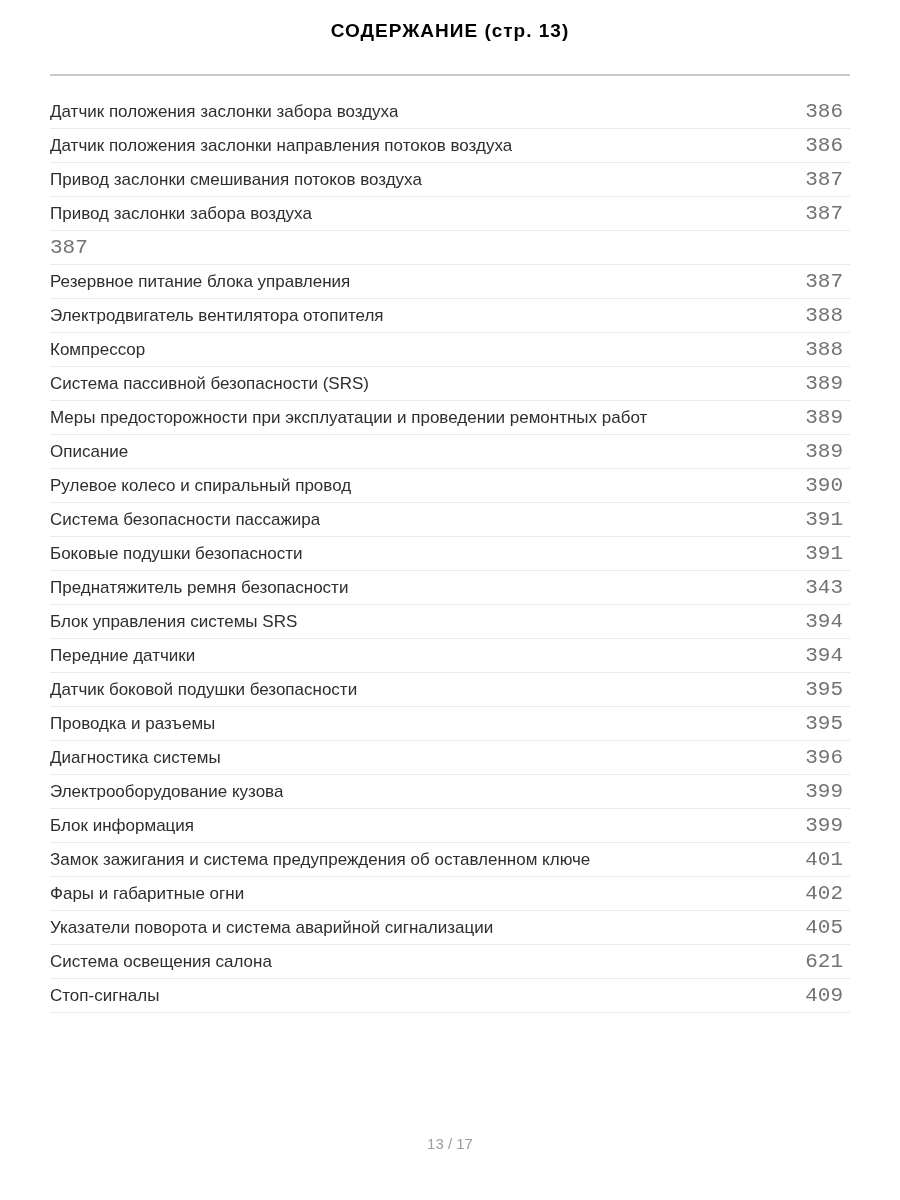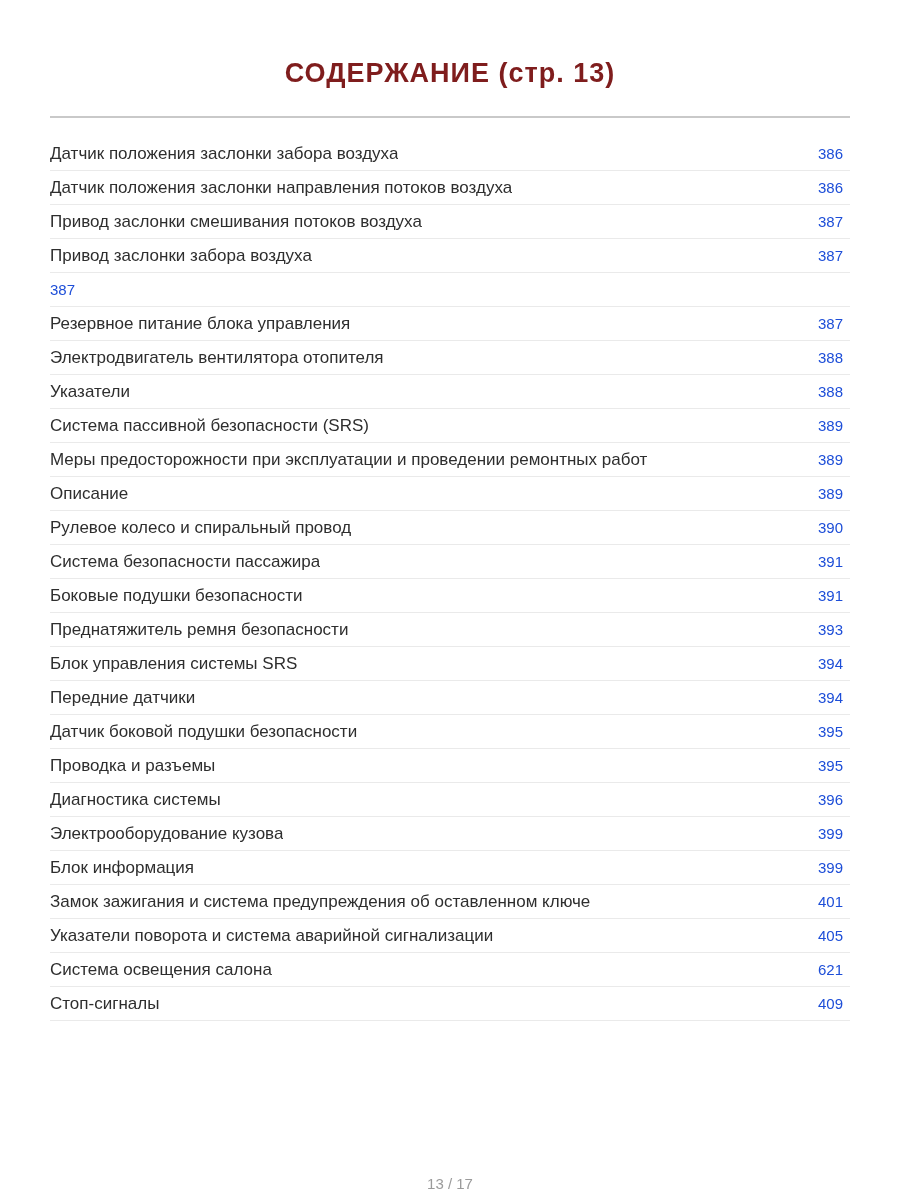--- a/index.html
+++ b/index.html
@@ -8,27 +8,27 @@
     background: #ffffff;
   }
   body {
     width: 900px;
     height: 1200px;
     position: relative;
     overflow: hidden;
     font-family: "Liberation Sans", sans-serif;
   }
   .page-title {
-    margin: 58px 0 0 0;
+    margin: 16px 0 0 0;
     text-align: center;
-    font-size: 27px;
+    font-size: 19px;
     line-height: 30px;
     font-weight: bold;
     letter-spacing: 1px;
-    color: #7f1d1d;
+    color: #000000;
   }
   .top-rule {
     border: none;
     border-top: 2px solid #c9c9c9;
     margin: 28px 50px 0 50px;
     height: 0;
   }
   .toc-list {
     margin: 19px 50px 0 50px;
   }
@@ -41,28 +41,29 @@
     border-bottom: 1px solid #eaeaea;
     cursor: pointer;
   }
   .toc-label {
     font-size: 17px;
     color: #2e2e2e;
     white-space: nowrap;
     overflow: hidden;
   }
   .toc-page {
-    font-size: 15px;
-    color: #1d4ed8;
+    font-size: 21px;
+    color: #737373;
     padding-right: 7px;
     flex-shrink: 0;
+    font-family: Liberation Mono, monospace;
   }
   .page-footer {
     position: absolute;
-    top: 1175px;
+    top: 1135px;
     left: 0;
     width: 900px;
     text-align: center;
     font-size: 15px;
     color: #9b9b9b;
   }
 </style>
 </head>
 <body>
 
@@ -100,21 +101,21 @@
     <span class="toc-label">Резервное питание блока управления</span>
     <span class="toc-page">387</span>
   </div>
 
   <div class="toc-row">
     <span class="toc-label">Электродвигатель вентилятора отопителя</span>
     <span class="toc-page">388</span>
   </div>
 
   <div class="toc-row">
-    <span class="toc-label">Указатели</span>
+    <span class="toc-label">Компрессор</span>
     <span class="toc-page">388</span>
   </div>
 
   <div class="toc-row">
     <span class="toc-label">Система пассивной безопасности (SRS)</span>
     <span class="toc-page">389</span>
   </div>
 
   <div class="toc-row">
     <span class="toc-label">Меры предосторожности при эксплуатации и проведении ремонтных работ</span>
@@ -136,21 +137,21 @@
     <span class="toc-page">391</span>
   </div>
 
   <div class="toc-row">
     <span class="toc-label">Боковые подушки безопасности</span>
     <span class="toc-page">391</span>
   </div>
 
   <div class="toc-row">
     <span class="toc-label">Преднатяжитель ремня безопасности</span>
-    <span class="toc-page">393</span>
+    <span class="toc-page">343</span>
   </div>
 
   <div class="toc-row">
     <span class="toc-label">Блок управления системы SRS</span>
     <span class="toc-page">394</span>
   </div>
 
   <div class="toc-row">
     <span class="toc-label">Передние датчики</span>
     <span class="toc-page">394</span>
@@ -180,20 +181,24 @@
     <span class="toc-label">Блок информация</span>
     <span class="toc-page">399</span>
   </div>
 
 
   <div class="toc-row">
     <span class="toc-label">Замок зажигания и система предупреждения об оставленном ключе</span>
     <span class="toc-page">401</span>
   </div>
 
+  <div class="toc-row">
+    <span class="toc-label">Фары и габаритные огни</span>
+    <span class="toc-page">402</span>
+  </div>
 
   <div class="toc-row">
     <span class="toc-label">Указатели поворота и система аварийной сигнализации</span>
     <span class="toc-page">405</span>
   </div>
 
   <div class="toc-row">
     <span class="toc-label">Система освещения салона</span>
     <span class="toc-page">621</span>
   </div>

